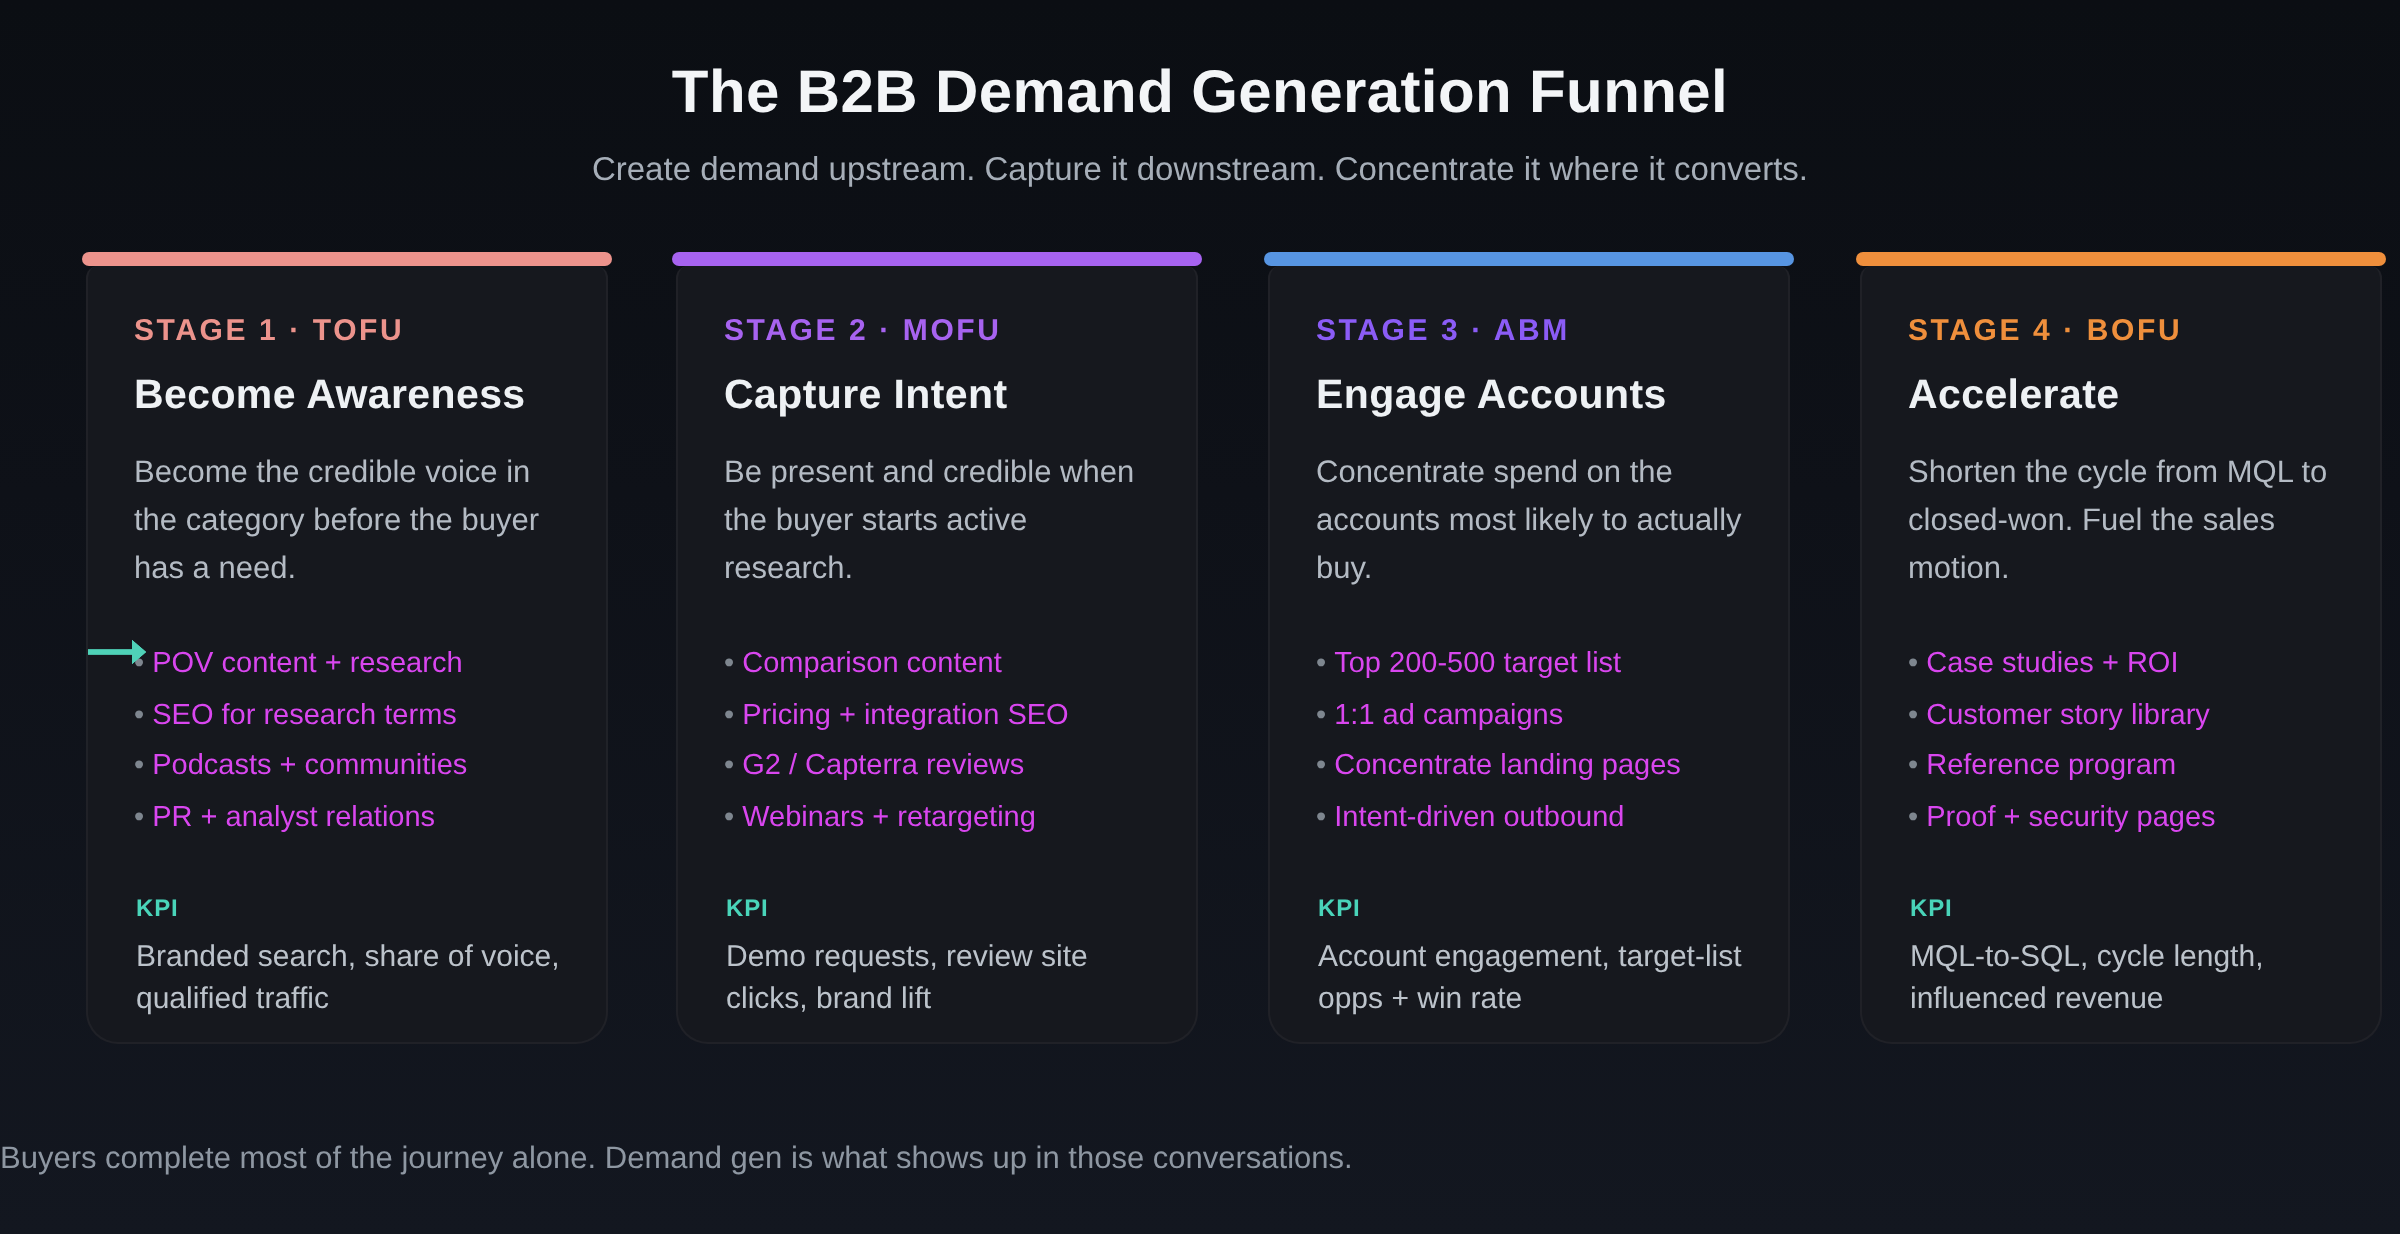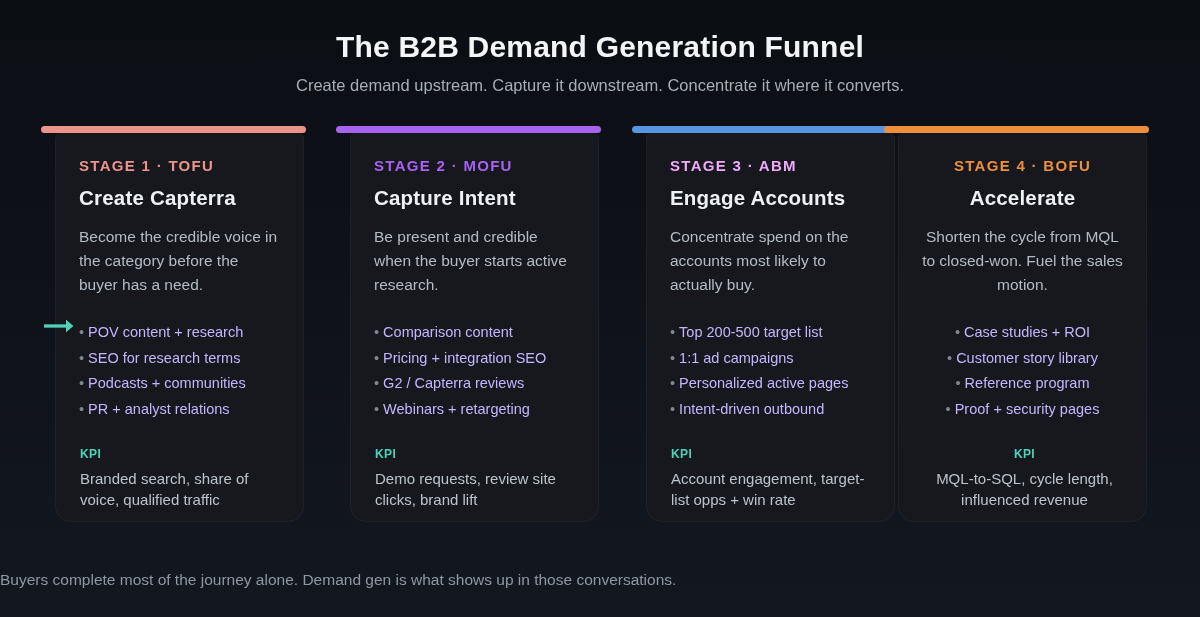--- a/index.html
+++ b/index.html
@@ -36,42 +36,41 @@
   }
   .stage-card {
     position: absolute;
     top: 0;
     width: 263px;
     height: 396px;
   }
   .stage-card:nth-of-type(1) { left: 0; }
   .stage-card:nth-of-type(2) { left: 295px; }
   .stage-card:nth-of-type(3) { left: 591px; }
-  .stage-card:nth-of-type(4) { left: 843px; text-align: center; }
+  .stage-card:nth-of-type(4) { left: 887px; }
   .accent-bar {
     position: absolute;
     top: 0;
     left: -1px;
     width: calc(100% + 2px);
     height: 7px;
     border-radius: 5px;
   }
   .card-body {
     position: absolute;
     top: 7px;
     left: 1px;
     right: 1px;
     bottom: 0;
     background: linear-gradient(180deg, #17191f 0%, #141categ61c 100%);
     background: #16181e;
     border: 1px solid rgba(255,255,255,0.045);
     border-top: none;
     border-radius: 6px 6px 16px 16px;
     padding: 24px 23px 20px 23px;
-    margin-left: 12px;
   }
   .stage-label {
     font-size: 15px;
     font-weight: 700;
     letter-spacing: 1.3px;
   }
   .card-title {
     margin-top: 12px;
     color: #eef1f4;
     font-size: 20.5px;
@@ -81,21 +80,21 @@
   .card-desc {
     margin-top: 15px;
     color: #b4bbc4;
     font-size: 15.5px;
     line-height: 24px;
     font-weight: 400;
   }
   .bullet-list {
     list-style: none;
     margin-top: 23px;
-    color: #c4b5fd;
+    color: #d946ef;
     font-size: 14.5px;
     line-height: 25.5px;
   }
   .bullet-list li::before {
     content: "\2022\00a0";
     color: #7e868f;
   }
   .kpi-block { position: absolute; left: 24px; right: 20px; top: 314px; }
   .kpi-label {
     font-size: 12px;
@@ -135,21 +134,21 @@
     <div class="page-title">The B2B Demand Generation Funnel</div>
     <div class="page-subtitle">Create demand upstream. Capture it downstream. Concentrate it where it converts.</div>
   </div>
 
   <div class="cards-row">
 
     <div class="stage-card">
       <div class="accent-bar" style="background: rgb(236, 147, 140);"></div>
       <div class="card-body">
         <div class="stage-label" style="color: rgb(236, 147, 140);">STAGE 1 · TOFU</div>
-        <div class="card-title">Create Capterra</div>
+        <div class="card-title">Become Awareness</div>
         <div class="card-desc">Become the credible voice in the category before the buyer has a need.</div>
         <ul class="bullet-list">
           <li>POV content + research</li>
           <li>SEO for research terms</li>
           <li>Podcasts + communities</li>
           <li>PR + analyst relations</li>
         </ul>
         <div class="kpi-block">
           <div class="kpi-label" style="color: rgb(73, 212, 185);">KPI</div>
           <div class="kpi-text">Branded search, share of voice, qualified traffic</div>
@@ -172,27 +171,27 @@
         <div class="kpi-block">
           <div class="kpi-label" style="color: rgb(73, 212, 185);">KPI</div>
           <div class="kpi-text">Demo requests, review site clicks, brand lift</div>
         </div>
       </div>
     </div>
 
     <div class="stage-card">
       <div class="accent-bar" style="background: rgb(87, 149, 226);"></div>
       <div class="card-body">
-        <div class="stage-label" style="color: #f0abfc;">STAGE 3 · ABM</div>
+        <div class="stage-label" style="color: #8b5cf6;">STAGE 3 · ABM</div>
         <div class="card-title">Engage Accounts</div>
         <div class="card-desc">Concentrate spend on the accounts most likely to actually buy.</div>
         <ul class="bullet-list">
           <li>Top 200-500 target list</li>
           <li>1:1 ad campaigns</li>
-          <li>Personalized active pages</li>
+          <li>Concentrate landing pages</li>
           <li>Intent-driven outbound</li>
         </ul>
         <div class="kpi-block">
           <div class="kpi-label" style="color: rgb(73, 212, 185);">KPI</div>
           <div class="kpi-text">Account engagement, target-list opps + win rate</div>
         </div>
       </div>
     </div>
 
     <div class="stage-card">

